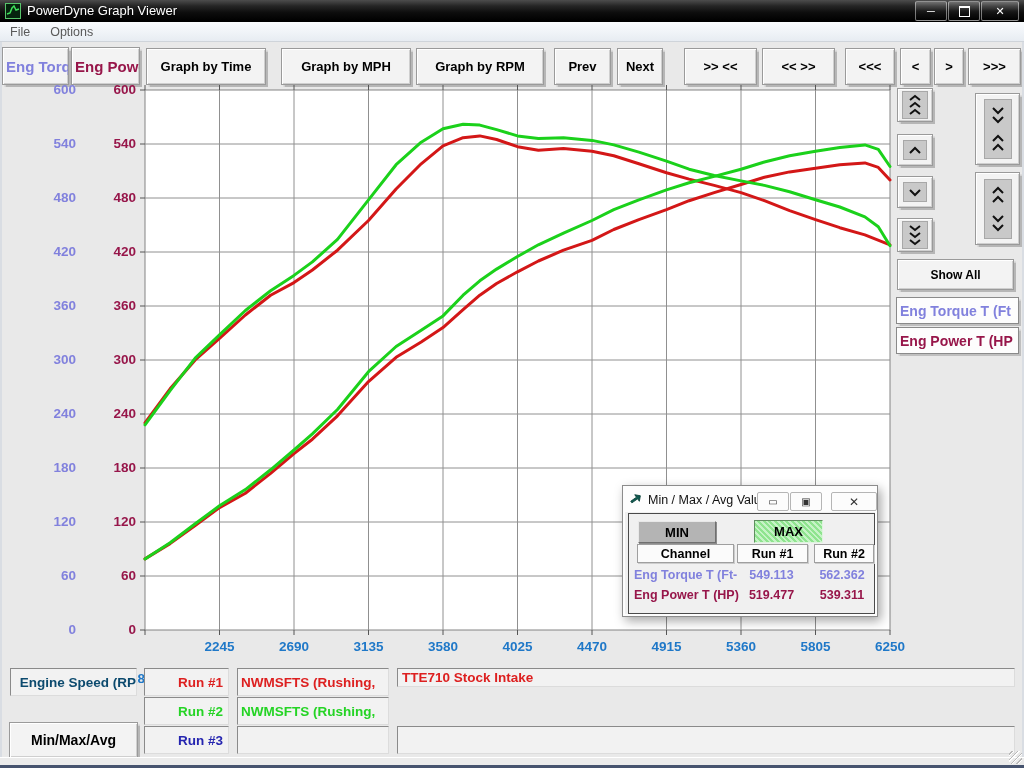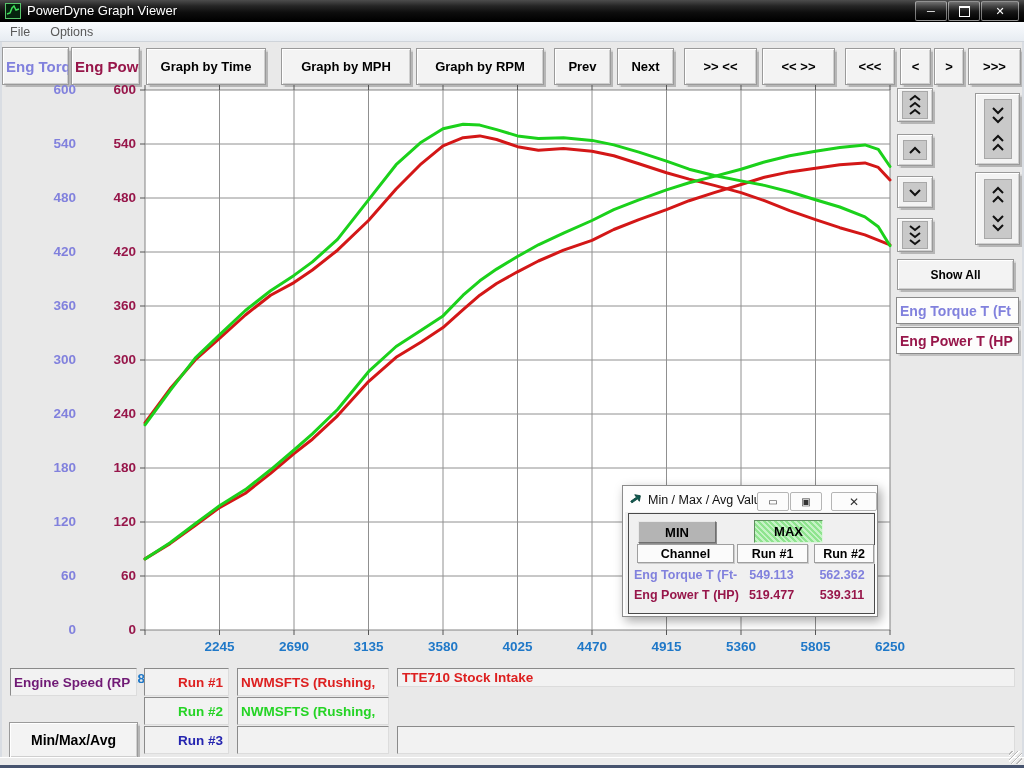--- a/index.html
+++ b/index.html
@@ -51,21 +51,21 @@
   #ylabels-right{left:80px;top:0;width:56px;height:768px;color:#97164a;}
   
   .fbox{
     background:#f2f2f2;border:1px solid;border-color:#8a8a8a #dcdcdc #dcdcdc #8a8a8a;
     font-weight:bold;font-size:13.5px;display:flex;align-items:center;
     white-space:nowrap;overflow:hidden;
   }
   .run1{color:#dd2020;}
   .run2{color:#25d425;}
   .run3{color:#2525b0;}
-  .blue-text{color:#701a75;}
+  .blue-text{color:#0c4a6e;justify-content:flex-end;}
   
   .pad{background:#c9c9c9;border:1px solid #a8a8a8;display:flex;flex-direction:column;align-items:center;justify-content:center;}
   .chev{display:block;}
   .sidebox{background:#fdfdfd;border:1px solid #8a8a8a;box-shadow:1.5px 1.5px 1px rgba(0,0,0,.18);
     display:flex;align-items:center;padding-left:3px;font-weight:bold;font-size:14px;white-space:nowrap;overflow:hidden;}
   
   #popup{
     left:622px;top:485px;width:256px;height:132px;background:#f0f0f0;
     border:1px solid #8c8c8c;box-shadow:inset 0 0 0 2px #fdfdfd, 3px 4px 10px rgba(0,0,0,.35);
     z-index:30;
@@ -136,21 +136,21 @@
     </div>
   <div class="abs btn" style="left:281px;top:48px;width:130px;height:37px;">
       <span>Graph by MPH</span>
     </div>
   <div class="abs btn" style="left:416px;top:48px;width:128px;height:37px;">
       <span>Graph by RPM</span>
     </div>
   <div class="abs btn" style="left:554px;top:48px;width:57px;height:37px;">
       <span>Prev</span>
     </div>
-  <div class="abs btn" style="left:617px;top:48px;width:57px;height:37px;">
+  <div class="abs btn" style="left:617px;top:48px;width:46px;height:37px;">
       <span>Next</span>
     </div>
   <div class="abs btn" style="left:684px;top:48px;width:73px;height:37px;">
       <span>&gt;&gt; &lt;&lt;</span>
     </div>
   <div class="abs btn" style="left:762px;top:48px;width:73px;height:37px;">
       <span>&lt;&lt; &gt;&gt;</span>
     </div>
   <div class="abs btn" style="left:845px;top:48px;width:50px;height:37px;">
       <span>&lt;&lt;&lt;</span>

